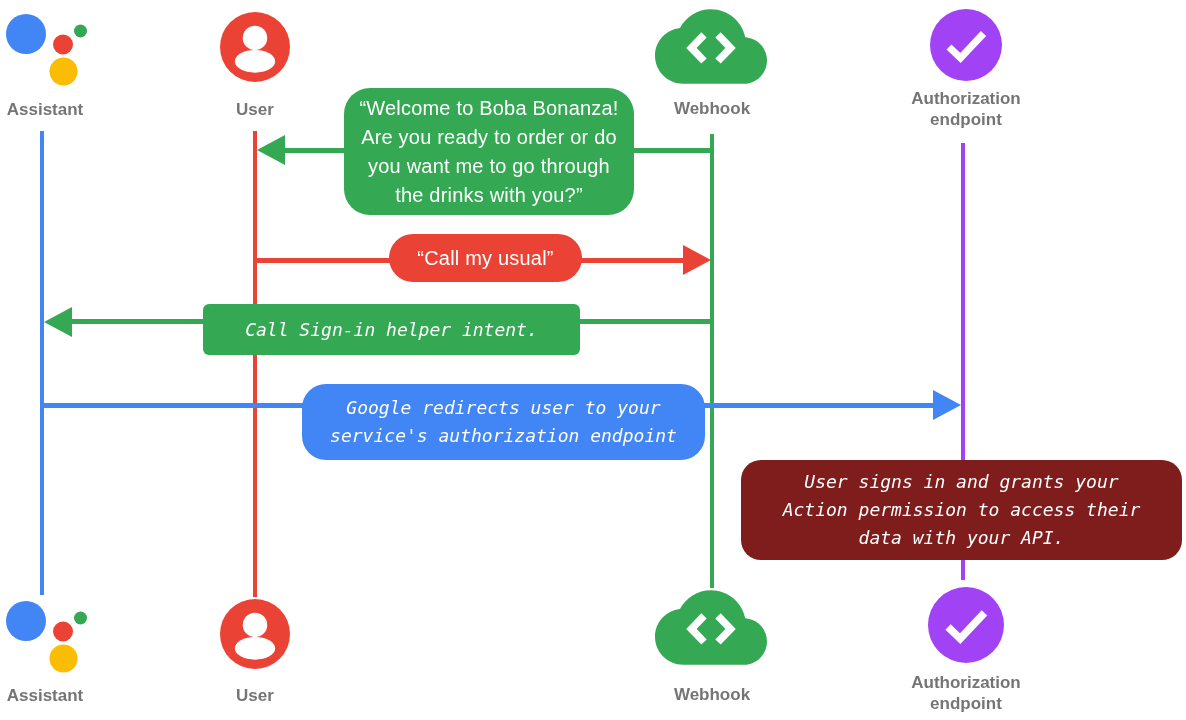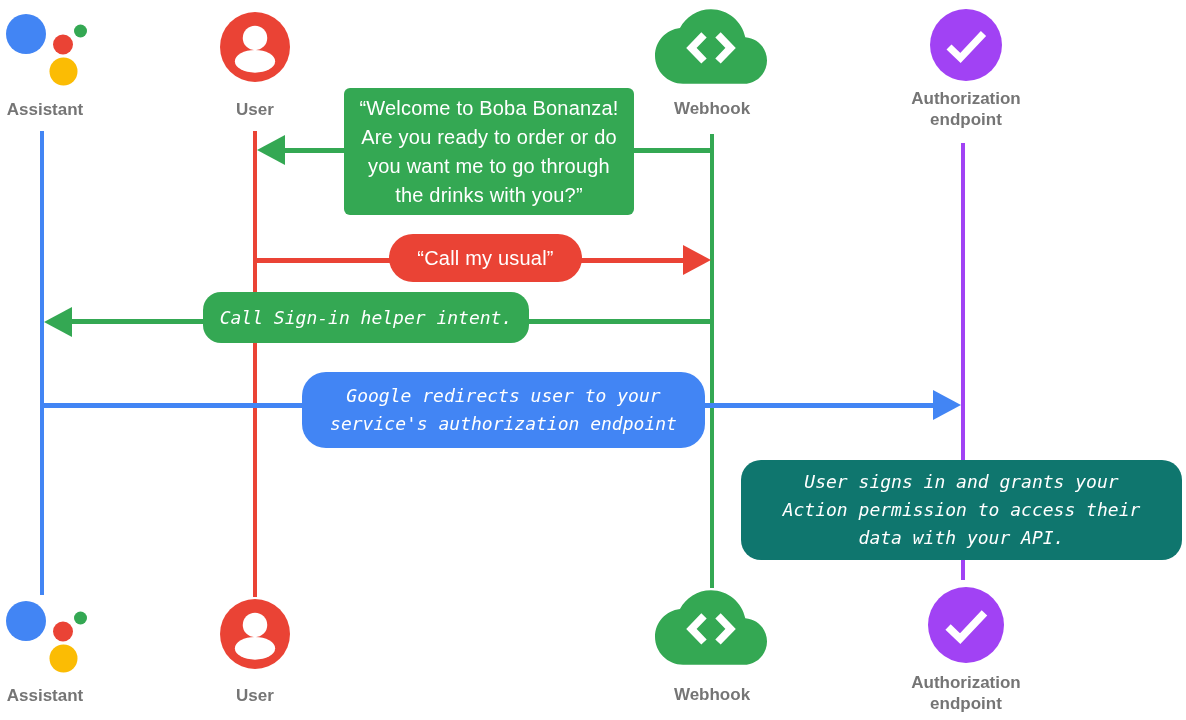--- a/index.html
+++ b/index.html
@@ -33,33 +33,33 @@
 
   <div class="hline" style="left:257px;top:258px;width:430px;background:#EA4335"></div>
   <div class="tri tri-right" style="left:683px;top:245px;border-left-color:#EA4335"></div>
 
   <div class="hline" style="left:60px;top:319px;width:652px;background:#34A853"></div>
   <div class="tri tri-left" style="left:44px;top:307px;border-right-color:#34A853"></div>
 
   <div class="hline" style="left:44px;top:403px;width:894px;background:#4285F4"></div>
   <div class="tri tri-right" style="left:933px;top:390px;border-left-color:#4285F4"></div>
 
-  <div class="bubble sans" style="left:344px;top:88px;width:290px;height:127px;border-radius:6px;background:#34A853">“Welcome to Boba Bonanza!
+  <div class="bubble sans" style="left:344px;top:88px;width:290px;height:127px;border-radius:26px;background:#34A853">“Welcome to Boba Bonanza!
 Are you ready to order or do
 you want me to go through
 the drinks with you?”</div>
 
   <div class="bubble sans" style="left:389px;top:234px;width:193px;height:48px;border-radius:24px;background:#EA4335">“Call my usual”</div>
 
-  <div class="bubble mono" style="left:203px;top:292px;width:326px;height:51px;border-radius:18px;background:#34A853">Call Sign-in helper intent.</div>
+  <div class="bubble mono" style="left:203px;top:304px;width:377px;height:51px;border-radius:6px;background:#34A853">Call Sign-in helper intent.</div>
 
-  <div class="bubble mono" style="left:302px;top:372px;width:403px;height:76px;border-radius:24px;background:#4285F4">Google redirects user to your
+  <div class="bubble mono" style="left:302px;top:384px;width:403px;height:76px;border-radius:24px;background:#4285F4">Google redirects user to your
 service's authorization endpoint</div>
 
-  <div class="bubble mono" style="left:741px;top:460px;width:441px;height:100px;border-radius:20px;background:#0f766e">User signs in and grants your
+  <div class="bubble mono" style="left:741px;top:460px;width:441px;height:100px;border-radius:20px;background:#7f1d1d">User signs in and grants your
 Action permission to access their
 data with your API.</div>
 
   <div class="icon" style="left:4px;top:10px">
     <svg width="92" height="80" viewBox="0 0 92 80">
       <circle cx="22" cy="24" r="20" fill="#4285F4"></circle>
       <circle cx="59" cy="34.5" r="10" fill="#EA4335"></circle>
       <circle cx="76.5" cy="21" r="6.5" fill="#34A853"></circle>
       <circle cx="59.5" cy="61.5" r="14" fill="#FBBC04"></circle>
     </svg>

